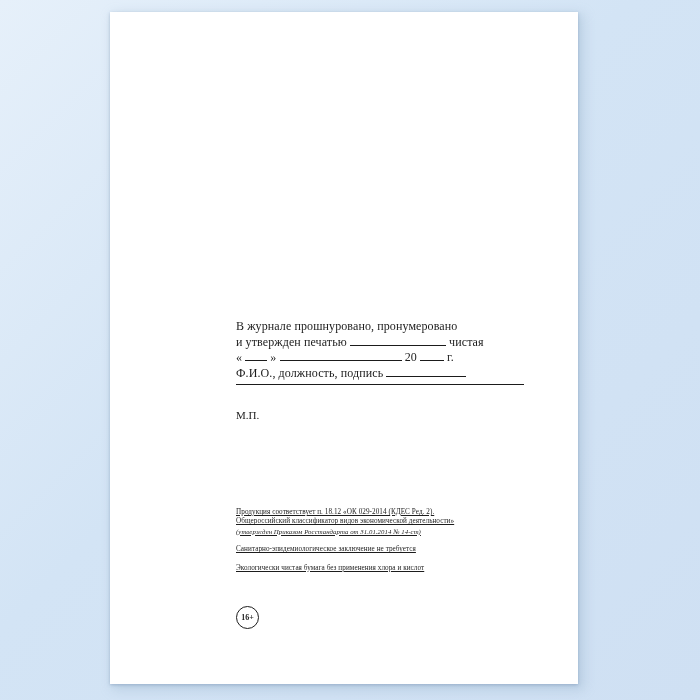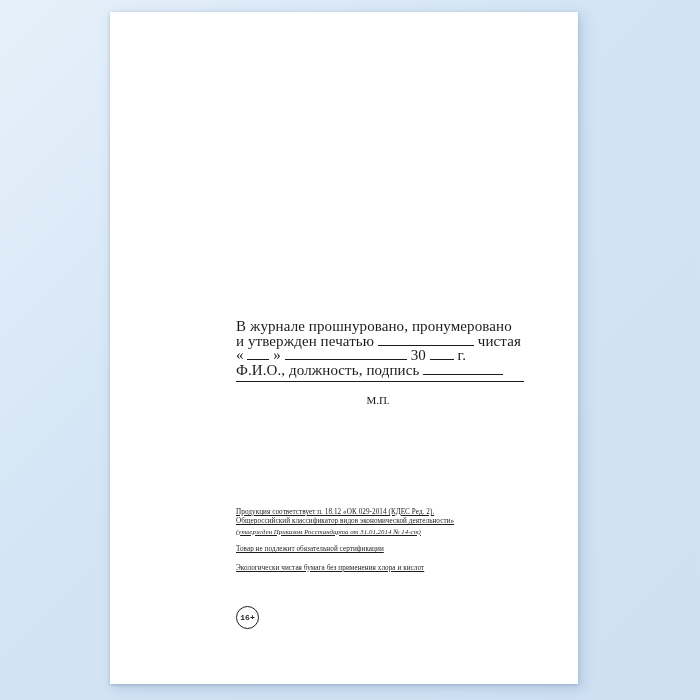--- a/index.html
+++ b/index.html
@@ -42,41 +42,41 @@
 
   
   .cert-block {
     position: absolute;
     left: 126px;
     top: 308px;
     width: 300px;
     color: #1b1b1b;
   }
   .cert-line {
-    font-size: 15px;
+    font-size: 12px;
     line-height: 13.5px;
     white-space: nowrap;
     letter-spacing: 0.1px;
   }
   .u {
     display: inline-block;
     border-bottom: 1px solid #1b1b1b;
     height: 11px;
     vertical-align: baseline;
   }
   .rule {
     margin-top: 3px;
     width: 288px;
     border-bottom: 1px solid #1b1b1b;
     height: 1px;
   }
   .mp {
-    margin-top: 12px;
+    margin-top: 24px;
     font-size: 11px;
-    text-align: center;
+    text-align: left;
     width: 288px;
     padding-right: 4px;
     box-sizing: border-box;
   }
 
   
   .legal-block {
     position: absolute;
     left: 126px;
     top: 496px;
@@ -109,21 +109,21 @@
   .age-badge {
     width: 21px;
     height: 21px;
     border: 1.1px solid #1d1d1d;
     border-radius: 50%;
     display: flex;
     align-items: center;
     justify-content: center;
     font-size: 8px;
     font-weight: bold;
-    font-family: Liberation Mono, monospace;
+    font-family: Liberation Serif, serif;
     color: #1d1d1d;
     flex: none;
   }
   .sign-text {
     margin-left: 7px;
   }
   .sign-title {
     font-size: 7.4px;
     line-height: 9.5px;
     white-space: nowrap;
@@ -156,41 +156,41 @@
         <span>и утвержден печатью</span>
         <span class="u" style="width:96px"></span>
         <span>чистая</span>
       </div>
 
       <div class="cert-line">
         <span>«</span>
         <span class="u" style="width:22px"></span>
         <span>»</span>
         <span class="u" style="width:122px"></span>
-        <span>30</span>
+        <span>20</span>
         <span class="u" style="width:24px"></span>
         <span>г.</span>
       </div>
 
       <div class="cert-line">
         <span>Ф.И.О., должность, подпись</span>
         <span class="u" style="width:80px"></span>
       </div>
 
       <div class="rule"></div>
 
       <div class="mp">М.П.</div>
     </div>
 
     <div class="legal-block">
       <div class="legal-line">Продукция соответствует п. 18.12 «ОК 029-2014 (КДЕС Ред. 2).</div>
       <div class="legal-line">Общероссийский классификатор видов экономической деятельности»</div>
       <div class="legal-line legal-italic">(утвержден Приказом Росстандарта от 31.01.2014 № 14-ст)</div>
 
-      <div class="legal-line legal-para">Товар не подлежит обязательной сертификации</div>
+      <div class="legal-line legal-para">Санитарно-эпидемиологическое заключение не требуется</div>
       <div class="legal-line legal-para">Экологически чистая бумага без применения хлора и кислот</div>
     </div>
 
     <div class="sign-row">
       <div class="age-badge">16+</div>
     </div>
 
   </div>
 </div>
 

